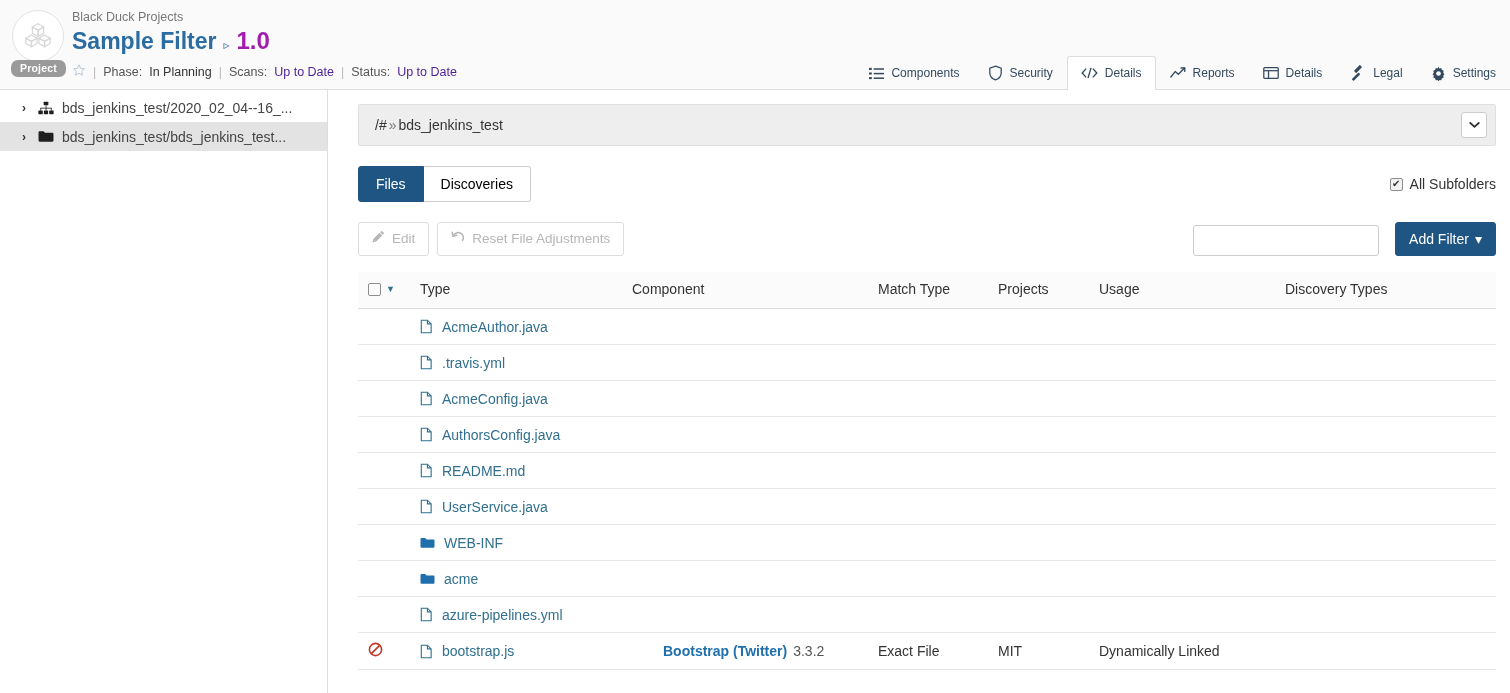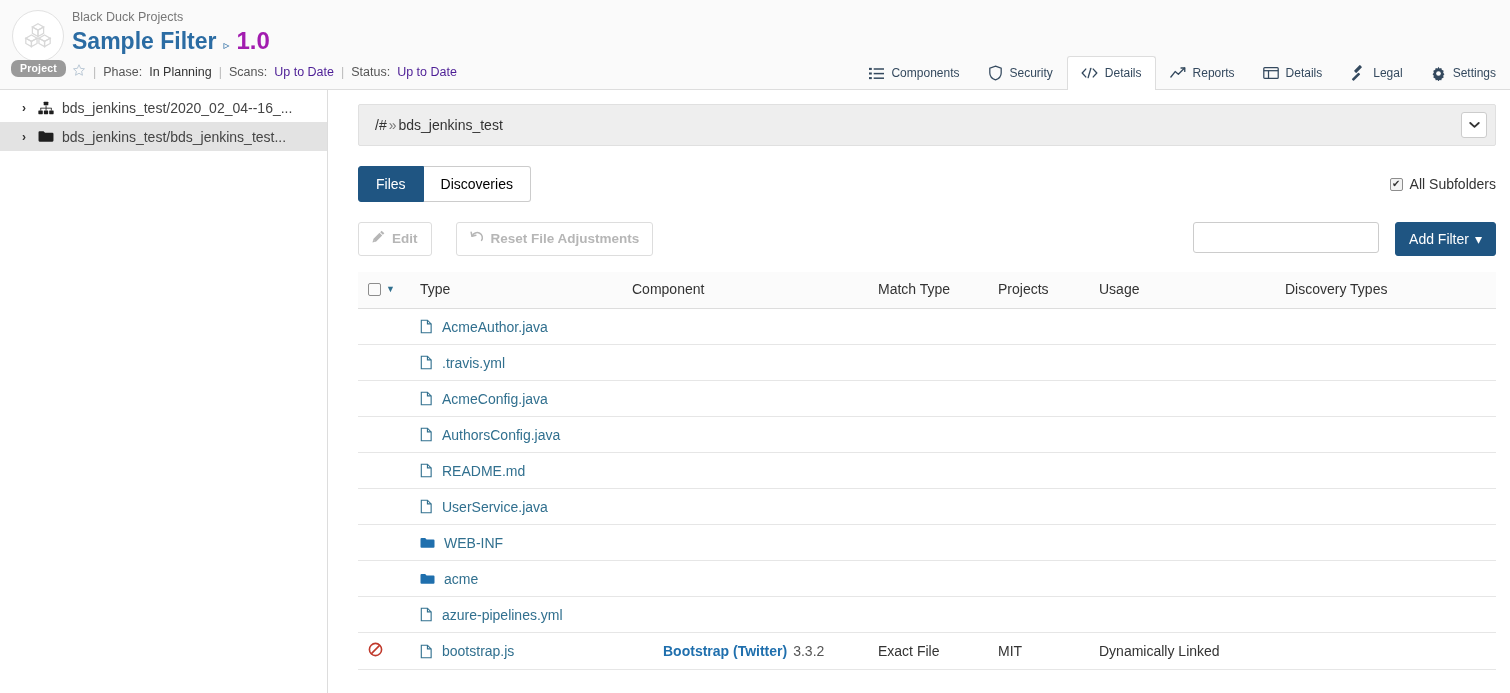--- a/index.html
+++ b/index.html
@@ -149,29 +149,29 @@
     background: #f2f2f2; border-radius: 2px;
     display: inline-flex; align-items: center; justify-content: center;
     font-size: 10px; color: #333333; line-height: 1;
   }
   .cbx.plain { background: #fbfbfb; }
 
   .tools-row {
     display: flex; align-items: center; justify-content: space-between;
     margin-top: 20px;
   }
-  .tool-btns { display: flex; gap: 24px; font-weight: bold; }
+  .tool-btns { display: flex; gap: 8px; }
   .tool-btn {
     display: flex; align-items: center; gap: 7px;
     padding: 7px 13px; font-size: 13.5px;
     border: 1px solid #dddddd; background: #ffffff;
     color: #b6b6b6; border-radius: 3px; cursor: default;
     line-height: 18px;
   }
-  .right-tools { display: flex; align-items: flex-start; gap: 16px; }
+  .right-tools { display: flex; align-items: flex-end; gap: 16px; }
   .search-input {
     width: 186px; height: 31px;
     border: 1px solid #cccccc; border-radius: 3px;
     padding: 0 8px; font-size: 13px; color: #333333;
     font-family: "Liberation Sans", sans-serif;
     background: #ffffff;
   }
   .add-filter-btn {
     display: flex; align-items: center; gap: 6px;
     background: #1f5582; color: #ffffff;

